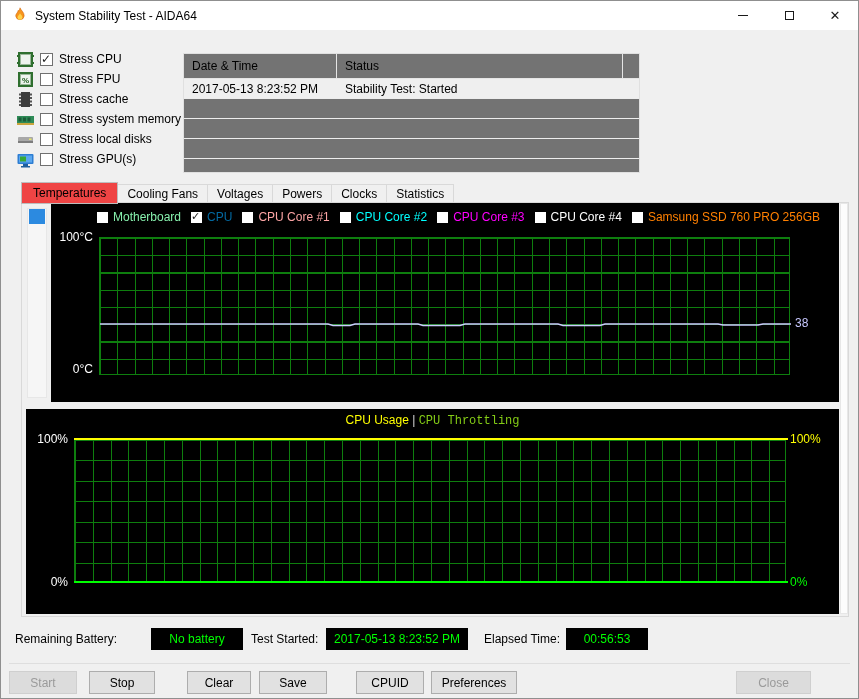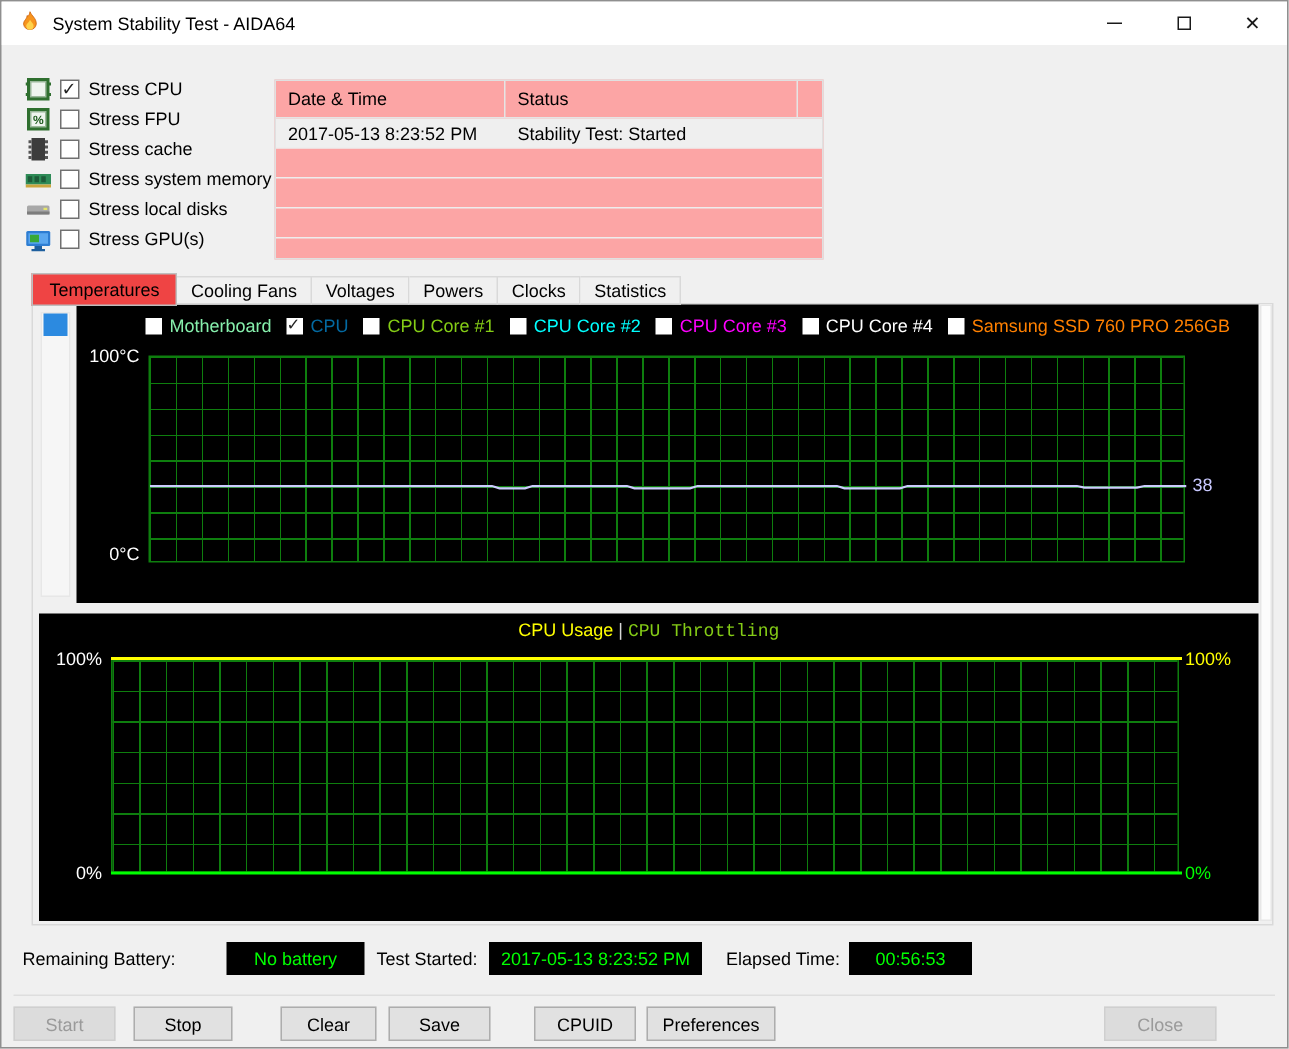--- a/index.html
+++ b/index.html
@@ -18,21 +18,21 @@
   .winbtn.cls  { right:0; }
   .glyph-min { width:10px; height:1px; background:#1a1a1a; }
   .glyph-max { width:9px; height:9px; border:1px solid #1a1a1a; }
   .glyph-x   { font-size:13px; line-height:1; }
   
   .stress-row { position:absolute; left:16px; height:18px; display:flex; align-items:center; gap:6px; }
   .stress-row .sicon { width:17px; height:17px; flex:0 0 17px; display:flex; align-items:center; justify-content:center; }
   .cb { width:13px; height:13px; background:#fff; border:1px solid #707070; position:relative; flex:0 0 13px; }
   .cb.checked::after { content:"✓"; position:absolute; left:0px; top:-2px; font-size:12px; font-weight:bold; color:#222; }
   
-  .logtable { position:absolute; left:182px; top:52px; width:366px; height:120px; background:#fca5a5; border:1px solid #e0e0e0; overflow:hidden; }
+  .logtable { position:absolute; left:182px; top:52px; width:457px; height:120px; background:#737373; border:1px solid #e0e0e0; overflow:hidden; }
   .logtable .hdr { position:relative; height:25px; border-bottom:1px solid #e5e5e5; display:flex; }
   .logtable .hdr .hc1 { width:153px; padding:5px 0 0 8px; border-right:1px solid #e5e5e5; }
   .logtable .hdr .hc2 { flex:1; padding:5px 0 0 8px; border-right:1px solid #e5e5e5; }
   .logtable .hdr .hc3 { width:16px; }
   .logtable .trow { height:20px; display:flex; border-bottom:1px solid #ededed; align-items:center; }
   .logtable .trow.filled { background:#efefef; }
   .logtable .tc1 { width:153px; padding-left:8px; }
   .logtable .tc2 { flex:1; padding-left:8px; }
   
   .tabstrip { position:absolute; left:20px; top:180px; height:22px; display:flex; align-items:flex-end; z-index:3; }
@@ -212,21 +212,21 @@
       <span class="litem">
         <span class="lcb"></span>
         <span style="color: #86efac;">Motherboard</span>
       </span>
       <span class="litem">
         <span class="lcb checked"></span>
         <span style="color: #0369a1;">CPU</span>
       </span>
       <span class="litem">
         <span class="lcb"></span>
-        <span style="color: #84cc16;">CPU Core #1</span>
+        <span style="color: #fca5a5;">CPU Core #1</span>
       </span>
       <span class="litem">
         <span class="lcb"></span>
         <span style="color: rgb(0, 255, 255);">CPU Core #2</span>
       </span>
       <span class="litem">
         <span class="lcb"></span>
         <span style="color: rgb(255, 0, 255);">CPU Core #3</span>
       </span>
       <span class="litem">

